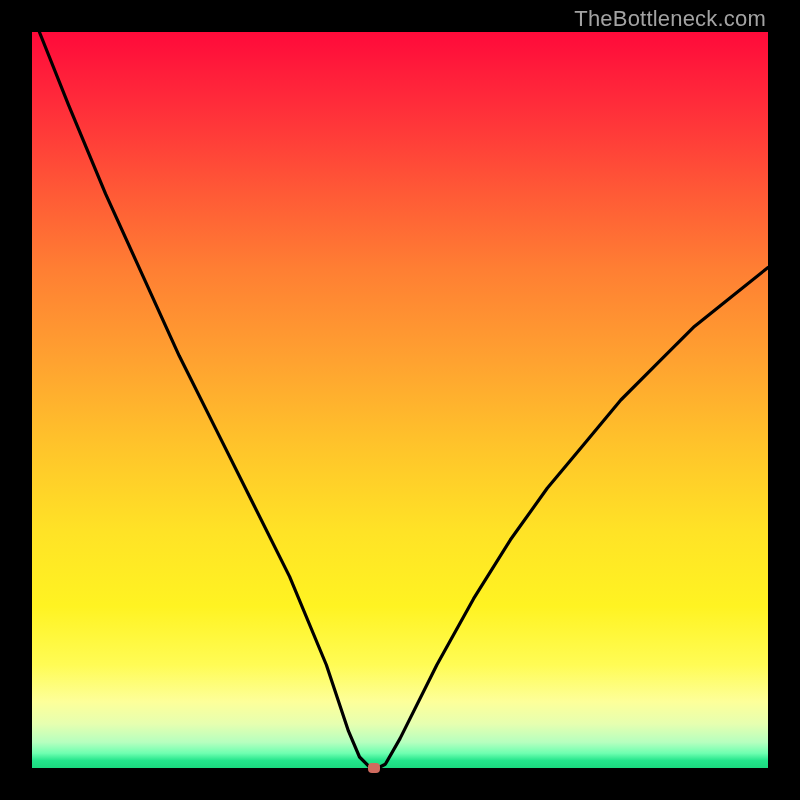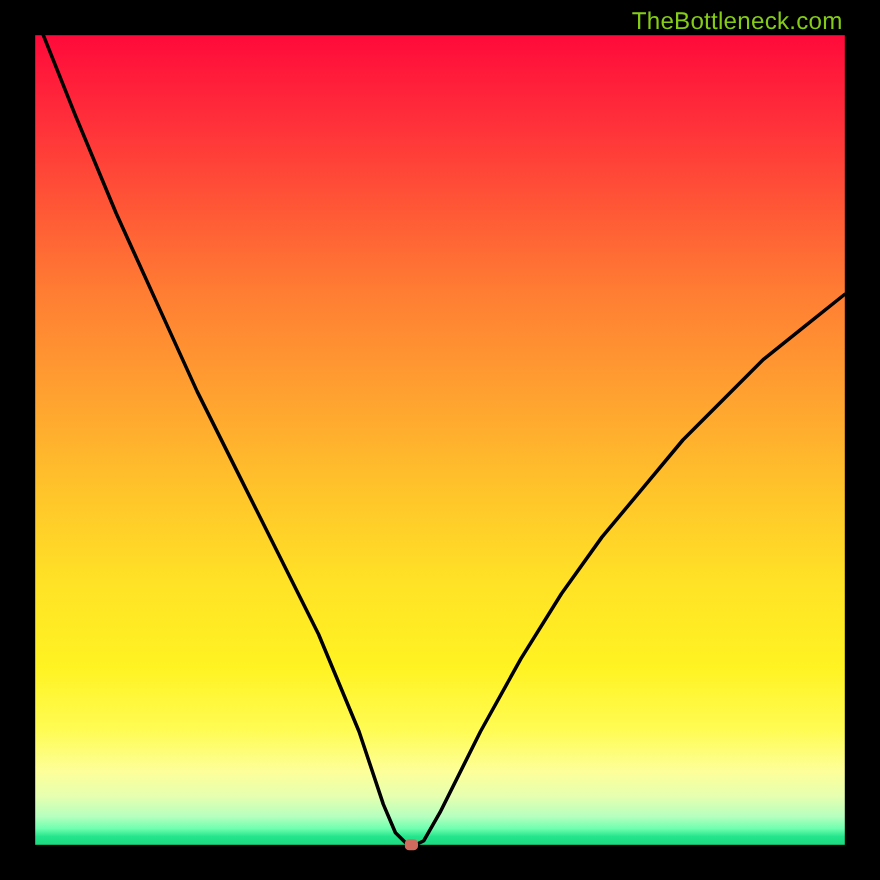--- a/index.html
+++ b/index.html
@@ -39,21 +39,21 @@
       #b6ffbf 96.5%,
       #6effb0 98%,
       #23e58b 99%,
       #1bd97f 100%
     );
   }
   .watermark {
     position: absolute;
     top: 6px;
     right: 34px;
-    color: #84cc16;
+    color: #a3a3a3;
     font-size: 22px;
     font-weight: 500;
     letter-spacing: 0.2px;
     user-select: none;
   }
   svg.curve {
     position: absolute;
     left: 0;
     top: 0;
     width: 736px;

